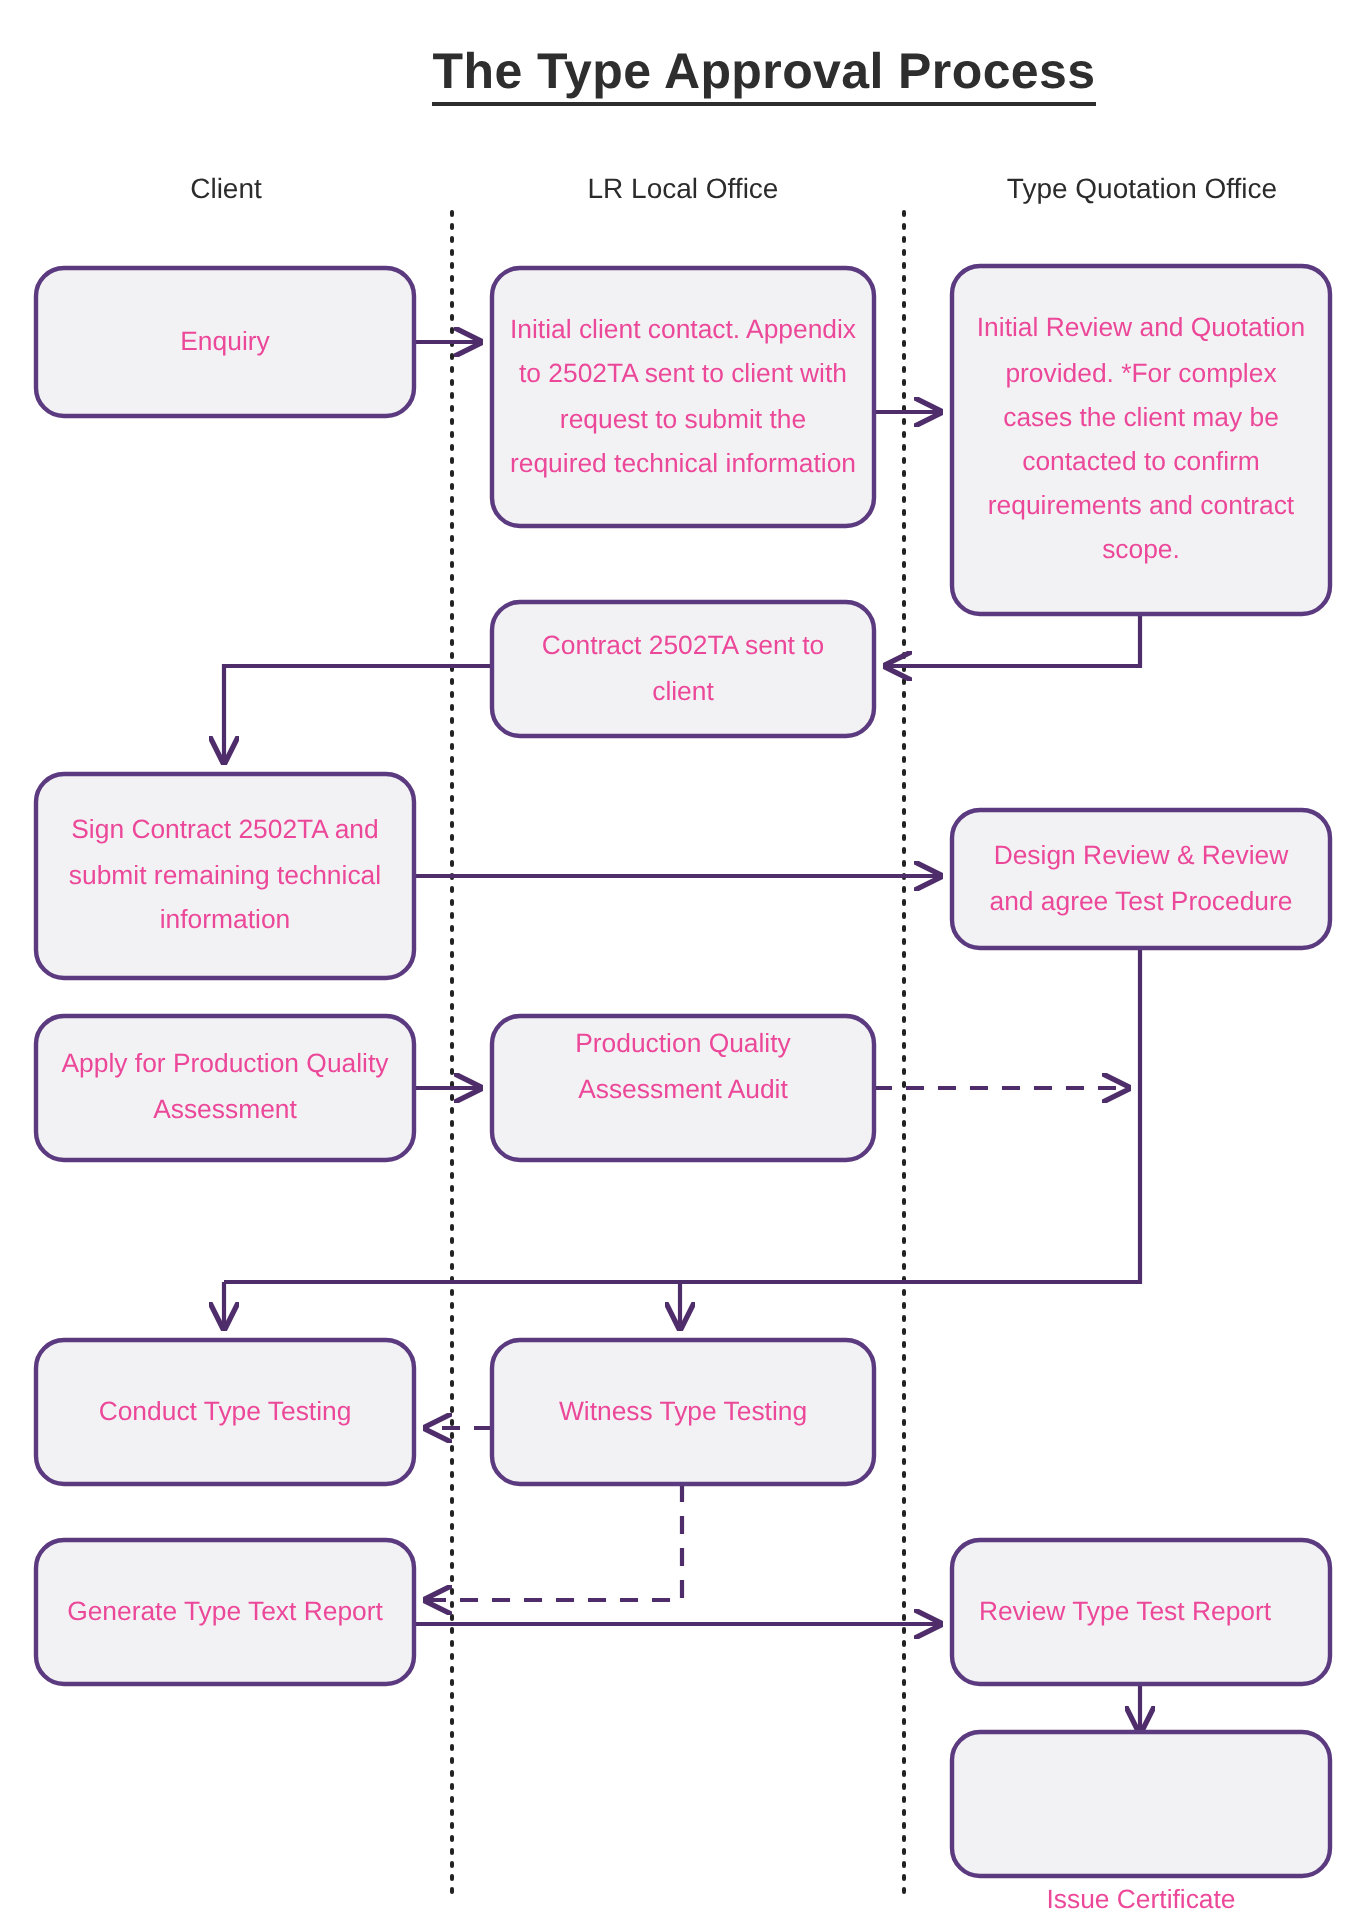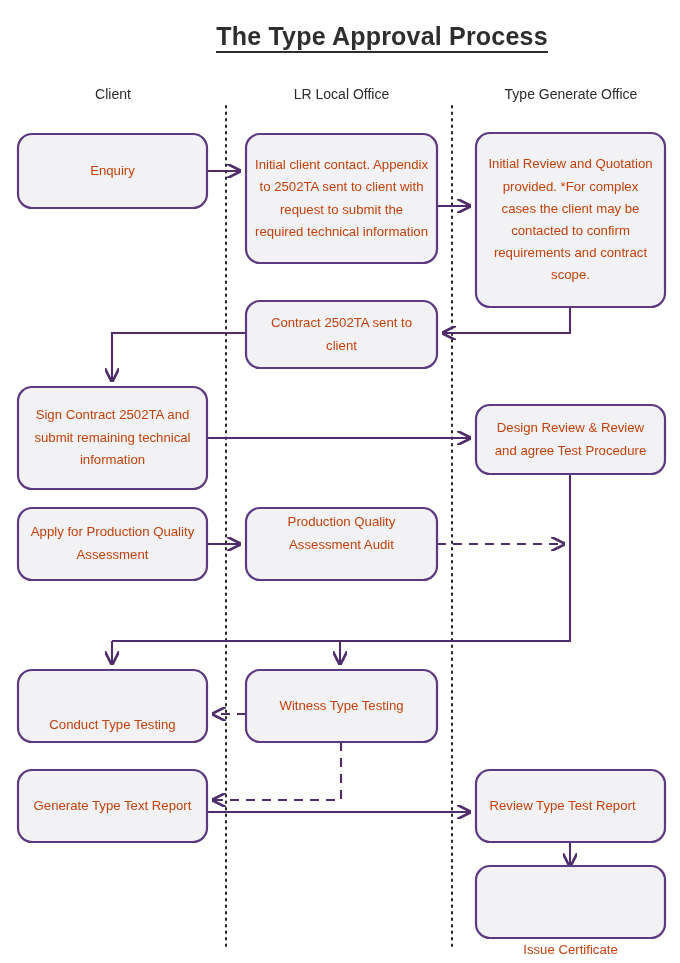--- a/index.html
+++ b/index.html
@@ -53,39 +53,39 @@
     white-space: nowrap;
   }
   .node-label {
     position: absolute;
     display: flex;
     align-items: center;
     justify-content: center;
     text-align: center;
     font-size: 13.2px;
     line-height: 1.72;
-    color: #c2410c;
+    color: #ec4899;
     pointer-events: none;
     padding: 0 9px;
     box-sizing: border-box;
   }
   .node-label.tight { line-height: 1.68; }
 </style>
 </head>
 <body>
 
 <div id="diagram-root">
 
   <div class="page-title">
     <span class="title-text">The Type Approval Process</span>
   </div>
 
   <div class="lane-header" style="left:18px; top:86px; width:190px;">Client</div>
   <div class="lane-header" style="left:246px; top:86px; width:191px;">LR Local Office</div>
-  <div class="lane-header" style="left:471px; top:86px; width:200px;">Type Generate Office</div>
+  <div class="lane-header" style="left:471px; top:86px; width:200px;">Type Quotation Office</div>
 
   <svg id="flow-svg" viewBox="0 0 680 963">
     <defs>
       <marker id="arrow" viewBox="0 0 10 10" refX="9" refY="5" markerWidth="7" markerHeight="7" orient="auto-start-reverse">
         <path d="M 0 0 L 10 5 L 0 10" fill="none" stroke="#4f2d6b" stroke-width="1.8" stroke-linecap="round" stroke-linejoin="round"></path>
       </marker>
     </defs>
 
     <line x1="226" y1="106" x2="226" y2="950" stroke="#222222" stroke-width="2" stroke-dasharray="1.5 5" stroke-linecap="round"></line>
     <line x1="452" y1="106" x2="452" y2="950" stroke="#222222" stroke-width="2" stroke-dasharray="1.5 5" stroke-linecap="round"></line>
@@ -137,19 +137,19 @@
   </svg>
 
   <div class="node-label" style="left:18px; top:134px; width:189px; height:74px;">Enquiry</div>
   <div class="node-label tight" style="left:246px; top:134px; width:191px; height:129px;">Initial client contact. Appendix to 2502TA sent to client with request to submit the required technical information</div>
   <div class="node-label tight" style="left:476px; top:133px; width:189px; height:174px;">Initial Review and Quotation provided. *For complex cases the client may be contacted to confirm requirements and contract scope.</div>
   <div class="node-label" style="left:246px; top:301px; width:191px; height:67px;">Contract 2502TA sent to client</div>
   <div class="node-label" style="left:18px; top:387px; width:189px; height:102px;">Sign Contract 2502TA and submit remaining technical information</div>
   <div class="node-label" style="left:476px; top:405px; width:189px; height:69px;">Design Review &amp; Review and agree Test Procedure</div>
   <div class="node-label" style="left:18px; top:508px; width:189px; height:72px;">Apply for Production Quality Assessment</div>
   <div class="node-label" style="left:246px; top:508px; width:191px; height:52px;">Production Quality Assessment Audit</div>
-  <div class="node-label" style="left:18px; top:670px; width:189px; height:72px;margin-top:19px;">Conduct Type Testing</div>
+  <div class="node-label" style="left:18px; top:670px; width:189px; height:72px;">Conduct Type Testing</div>
   <div class="node-label" style="left:246px; top:670px; width:191px; height:72px;">Witness Type Testing</div>
   <div class="node-label" style="left:18px; top:770px; width:189px; height:72px;">Generate Type Text Report</div>
   <div class="node-label" style="left:468px; top:770px; width:189px; height:72px;text-align:right;">Review Type Test Report</div>
   <div class="node-label" style="left:476px; top:866px; width:189px; height:72px;margin-top:48px;">Issue Certificate</div>
 
 </div>
 
 </body></html>

